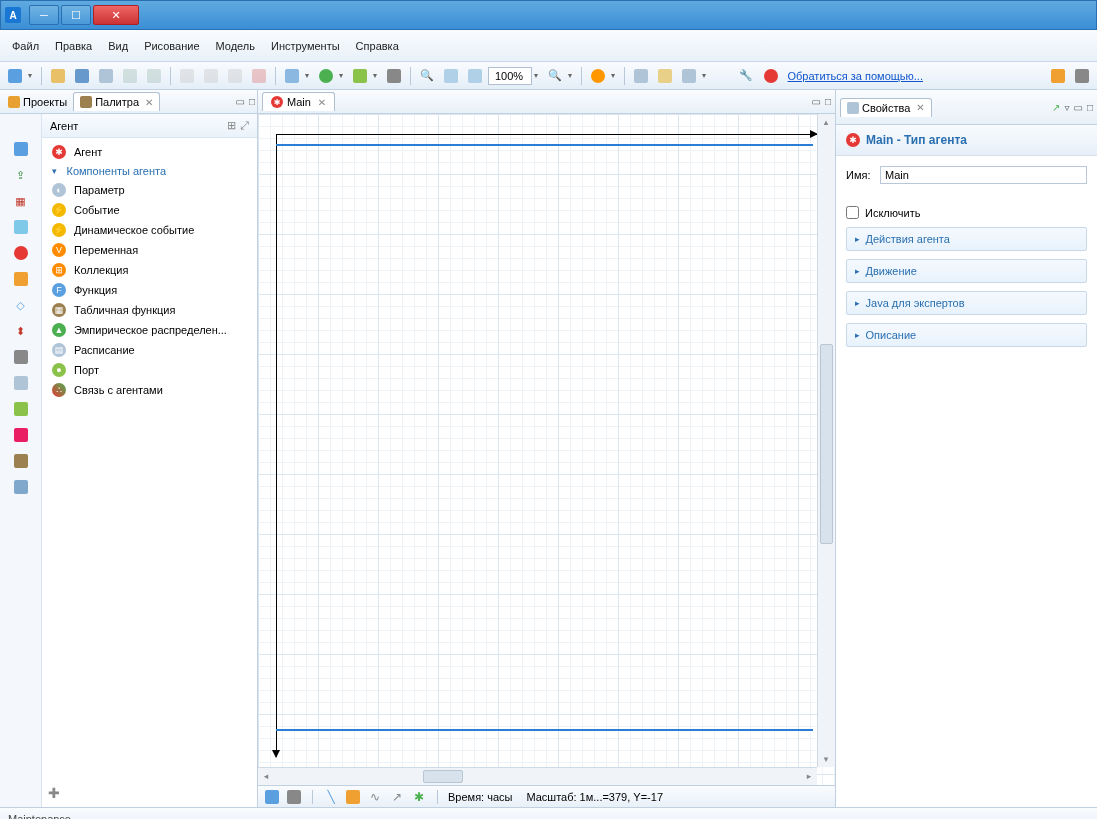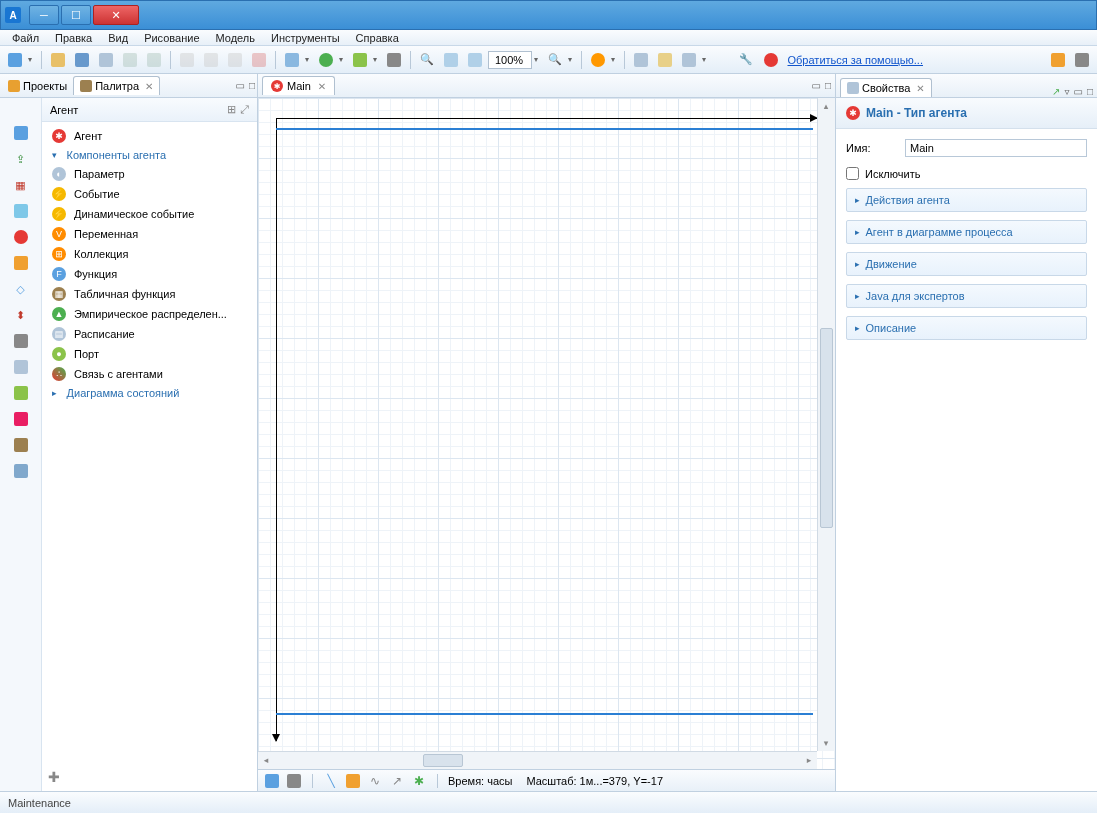--- a/index.html
+++ b/index.html
@@ -7,21 +7,21 @@
 
 
 .titlebar { height: 30px; background: linear-gradient(#5fa9e0, #3b8fd6); display: flex; align-items: center; padding: 0 4px; color: #fff; border: 1px solid #2a6fb0; }
 .titlebar-icon { width: 16px; height: 16px; background: #1976d2; margin-right: 6px; border-radius: 2px; display: flex; align-items: center; justify-content: center; color: #fff; font-size: 10px; font-weight: bold; }
 .titlebar-text { flex: 1; font-size: 12px; }
 .titlebar-buttons { display: flex; }
 .tb-btn { width: 30px; height: 20px; margin-left: 2px; background: linear-gradient(#6fb3e3, #4a99da); border: 1px solid #2a6fb0; border-radius: 2px; display: flex; align-items: center; justify-content: center; color: #fff; cursor: pointer; }
 .tb-btn.close { background: linear-gradient(#e66, #c33); width: 46px; border-color: #a22; }
 
 
-.menubar { height: 16px; background: linear-gradient(#fafcfe, #e8f0f8); display: flex; align-items: center; padding: 0 4px; border-bottom: 1px solid #c8d8e8; }
+.menubar { height: 32px; background: linear-gradient(#fafcfe, #e8f0f8); display: flex; align-items: center; padding: 0 4px; border-bottom: 1px solid #c8d8e8; }
 .menu-item { padding: 3px 8px; cursor: pointer; color: #222; }
 
 
 .toolbar { height: 28px; background: linear-gradient(#fafcfe, #e4eef8); display: flex; align-items: center; padding: 0 4px; border-bottom: 1px solid #c0d0e0; gap: 2px; }
 .tool-btn { width: 22px; height: 22px; display: flex; align-items: center; justify-content: center; cursor: pointer; border-radius: 2px; }
 .tool-sep { width: 1px; height: 18px; background: #b8c8d8; margin: 0 3px; }
 .tool-dropdown { width: 8px; color: #666; font-size: 8px; cursor: pointer; }
 .zoom-box { border: 1px solid #b0c0d0; background: #fff; padding: 2px 6px; font-size: 11px; min-width: 44px; }
 .help-link { color: #15c; text-decoration: underline; cursor: pointer; margin-left: 4px; font-size: 11px; }
 .toolbar-spacer { flex: 1; }
@@ -79,26 +79,26 @@
 .hscroll { position: absolute; left: 0; right: 18px; bottom: 0; height: 18px; background: #f0f4f8; border-top: 1px solid #d0dae4; }
 .hscroll-thumb { position: absolute; top: 2px; bottom: 2px; left: 165px; width: 40px; background: #d8e2ec; border: 1px solid #b8c6d4; border-radius: 2px; }
 .scroll-arrow { position: absolute; width: 16px; height: 16px; display: flex; align-items: center; justify-content: center; color: #888; font-size: 9px; cursor: pointer; }
 
 .editor-toolbar { height: 22px; background: linear-gradient(#fafcfe, #e8f0f8); border-top: 1px solid #c0d0e0; display: flex; align-items: center; padding: 0 6px; gap: 6px; font-size: 11px; }
 .et-sep { width: 1px; height: 14px; background: #b8c8d8; margin: 0 4px; }
 .et-icon { width: 16px; height: 16px; cursor: pointer; display: flex; align-items: center; justify-content: center; font-size: 12px; }
 
 
 .right-panel { width: 262px; display: flex; flex-direction: column; border-left: 1px solid #c0d0e0; }
-.props-tabs { height: 24px; background: linear-gradient(#fafcfe, #e8f0f8); display: flex; align-items: flex-end; padding: 0 4px; border-bottom: 1px solid #c0d0e0; }
+.props-tabs { height: 35px; background: linear-gradient(#fafcfe, #e8f0f8); display: flex; align-items: center; padding: 0 4px; border-bottom: 1px solid #c0d0e0; }
 .props-header { padding: 8px 10px; background: linear-gradient(#f8fbfe, #e6eff8); border-bottom: 1px solid #d4e0ec; display: flex; align-items: center; gap: 6px; }
 .props-header-icon { width: 14px; height: 14px; background: #e53935; border-radius: 7px; display: flex; align-items: center; justify-content: center; color: #fff; font-size: 9px; }
 .props-header-text { color: #2a6fb0; font-weight: bold; font-size: 12px; }
 .props-body { padding: 10px; }
-.prop-row { display: flex; align-items: center; margin-bottom: 10px; gap: 25px; font-size: 11px; }
+.prop-row { display: flex; align-items: center; margin-bottom: 22px; gap: 0; font-size: 11px; }
 .prop-row label { min-width: 34px; }
 .prop-row input[type="text"] { flex: 1; border: 1px solid #b8c8d8; padding: 2px 4px; font-size: 11px; background: #fff; }
 .prop-checkbox { display: flex; align-items: flex-end; gap: 6px; font-size: 11px; }
 .prop-checkbox input { width: 13px; height: 13px; }
 .prop-section { margin-top: 8px; border: 1px solid #c8d8e8; background: linear-gradient(#f4f9fe, #e8f2fc); padding: 5px 8px; cursor: pointer; display: flex; align-items: center; gap: 6px; color: #2a6fb0; font-size: 11px; border-radius: 2px; }
 .prop-section::before { content: "▸"; font-size: 9px; color: #2a6fb0; }
 
 
 .statusbar { height: 22px; background: linear-gradient(#fafcfe, #e4eef8); border-top: 1px solid #c0d0e0; display: flex; align-items: center; padding: 0 8px; font-size: 11px; color: #444; }
 
@@ -337,23 +337,20 @@
               <span class="pal-item-icon" style="background:#b0c4d8">▤</span>
               <span>Расписание</span>
             </div>
           <div class="pal-item">
               <span class="pal-item-icon" style="background:#8bc34a">●</span>
               <span>Порт</span>
             </div>
           <div class="pal-item">
               <span class="pal-item-icon" style="background:linear-gradient(45deg,#e53935,#4caf50)">∴</span>
               <span>Связь с агентами</span>
-            </div>
-          <div class="pal-item section section-collapsed">
-              <span>Диаграмма состояний</span>
             </div>
         </div>
         <div class="plus-btn">✚</div>
       </div>
     </div>
   </div>
 
   <div class="center-panel">
     <div class="editor-tabs">
       <div class="editor-tab">
@@ -439,23 +436,20 @@
         <input type="text" value="Main" style="">
       </div>
       <div class="prop-checkbox">
         <input type="checkbox" style="">
         <span>Исключить</span>
       </div>
       <div class="prop-section">
           <span>Действия агента</span>
         </div>
       <div class="prop-section">
-          <span>Агент в диаграмме процесса</span>
-        </div>
-      <div class="prop-section">
           <span>Движение</span>
         </div>
       <div class="prop-section">
           <span>Java для экспертов</span>
         </div>
       <div class="prop-section">
           <span>Описание</span>
         </div>
     </div>
   </div>

